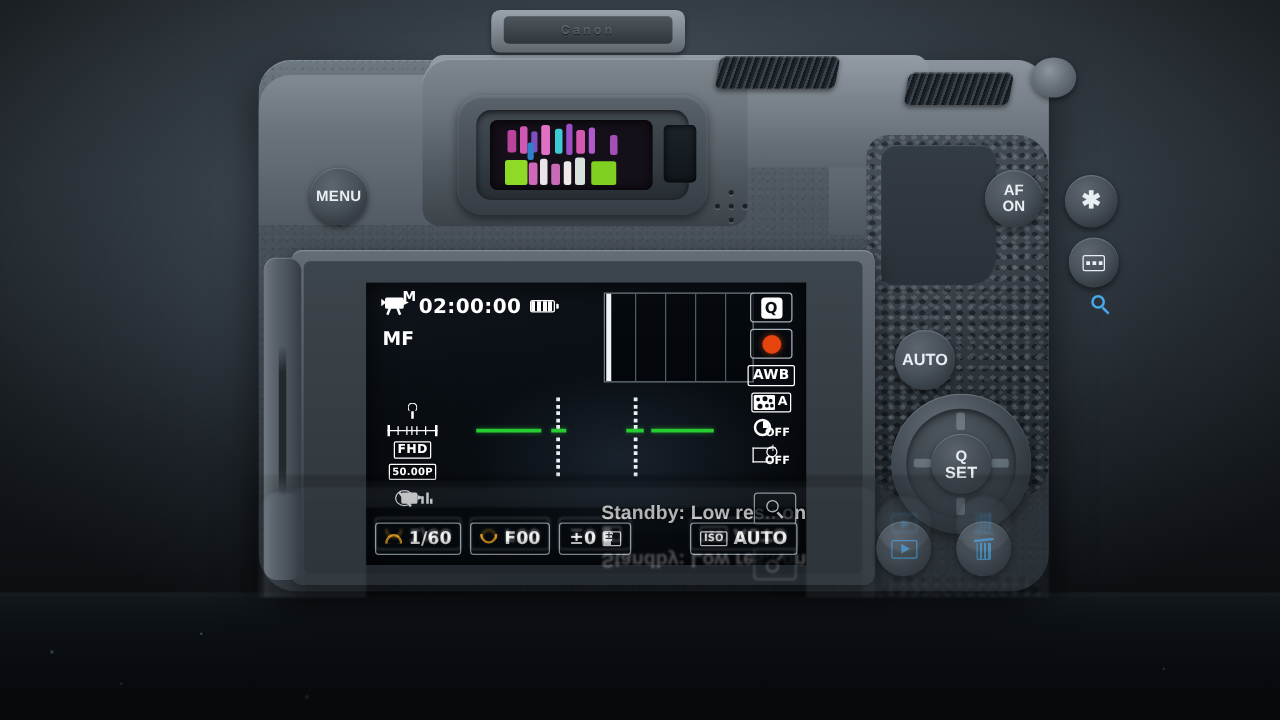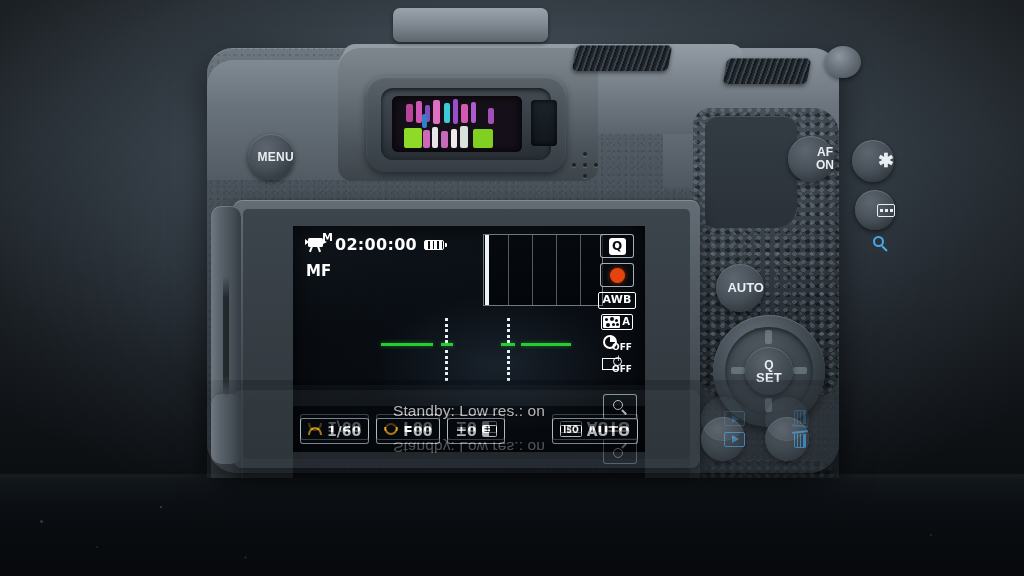--- a/index.html
+++ b/index.html
@@ -345,22 +345,22 @@
   }
 
   
   .focus-guide { position: absolute; left: 0; top: 0; right: 0; bottom: 0; }
   .fg-bar { position: absolute; height: 3px; background: #27cc33; box-shadow: 0 0 4px rgba(39,204,51,0.5); }
   .fg-dots { position: absolute; width: 3px; display: flex; flex-direction: column; gap: 2.6px; }
   .fg-dots i { display: block; width: 3px; height: 3px; background: #e8eef2; }
 
   
   .standby {
-    position: absolute; left: 0; right: 0; top: 176px; text-align: center;
-    font-size: 15.5px; font-weight: 400; color: #fff; letter-spacing: 0.1px;
+    position: absolute; left: 0; right: 0; top: 176px; text-align: right;
+    font-size: 15.5px; font-weight: 700; color: #fff; letter-spacing: 0.1px;
     text-shadow: 0 1px 2px rgba(0,0,0,0.85);
   }
   .search-btn {
     position: absolute; right: 8px; top: 168px;
     width: 34px; height: 26px; border: 1.3px solid rgba(206,218,228,0.85);
     border-radius: 3px; background: rgba(6,10,14,0.75);
     display: flex; align-items: center; justify-content: center;
   }
   .magnifier { position: relative; width: 14px; height: 14px; }
   .magnifier .ring { position: absolute; left: 0; top: 0; width: 10px; height: 10px; border: 1.7px solid #fff; border-radius: 50%; }
@@ -399,21 +399,21 @@
     border: 1.3px solid #fff; font-size: 8px; font-weight: 700;
     padding: 0.5px 2px; border-radius: 1.5px; color: #fff; line-height: 1.1;
   }
   .spacer { flex: 1; }
 
   
   .btn-round {
     position: absolute; border-radius: 50%;
     background: radial-gradient(circle at 38% 30%, #5d666e 0%, #49525a 45%, #333a41 78%, #272d33 100%);
     box-shadow: 0 2px 5px rgba(0,0,0,0.55), inset 0 1px 0 rgba(200,214,224,0.22);
-    display: flex; align-items: center; justify-content: flex-end;
+    display: flex; align-items: center; justify-content: center;
     color: #e9eef2; font-weight: 700; text-align: center; line-height: 1.05;
   }
   .btn-menu { left: 55px; top: 126px; width: 46px; height: 46px; font-size: 12px; letter-spacing: 0.3px; }
   .btn-afon { left: 595px; top: 128px; width: 46px; height: 46px; font-size: 12px; }
   .btn-star { left: 659px; top: 132px; width: 42px; height: 42px; font-size: 19px; }
   .btn-afsel { left: 662px; top: 182px; width: 40px; height: 40px; }
   .btn-info { left: 523px; top: 256px; width: 48px; height: 48px; font-size: 13px; }
   .btn-play { left: 508px; top: 409px; width: 44px; height: 44px; }
   .btn-trash { left: 572px; top: 409px; width: 44px; height: 44px; }
 
@@ -513,20 +513,23 @@
     <div class="body-main">
       <div class="body-texture"></div>
     </div>
 
     <div class="shoulder-left"></div>
     <div class="shoulder-right"></div>
     <div class="top-plate"></div>
 
     <div class="hump"></div>
     <div class="hotshoe"></div>
+    <div class="hotshoe-inner">
+      <span class="hotshoe-brand">Canon</span>
+    </div>
 
     <div class="eyecup"></div>
     <div class="eyecup-rim"></div>
     <div class="eyepiece">
       <div class="ep-flare" style="left:14px; top:8px; width:7px; height:18px; background:#b8459a;"></div>
       <div class="ep-flare" style="left:24px; top:5px; width:6px; height:22px; background:#cf58b5;"></div>
       <div class="ep-flare" style="left:33px; top:9px; width:5px; height:17px; background:#7d4fc0;"></div>
       <div class="ep-flare" style="left:41px; top:4px; width:7px; height:24px; background:#e070c4;"></div>
       <div class="ep-flare" style="left:52px; top:7px; width:6px; height:20px; background:#3ec9d6;"></div>
       <div class="ep-flare" style="left:61px; top:3px; width:5px; height:25px; background:#9a4fc8;"></div>
@@ -576,20 +579,47 @@
             <i class="mi-play"></i>
           <i class="mi-leg1"></i>
             <i class="mi-leg2"></i>
           <em class="mi-m" style="font-style:normal;">M</em>
         </span>
         <span class="timecode">02:00:00</span>
         <span class="batt"></span>
       </div>
       <div class="osd mf-label">MF</div>
 
+      <div class="osd left-col">
+        <span class="mic-icon">
+          <i class="mic-cap"></i>
+            <i class="mic-stem"></i>
+        </span>
+        <span class="level-bar">
+          <i class="axis"></i>
+          <i class="cap" style="left:0px;"></i>
+          <i class="tick" style="left:8px;"></i>
+          <i class="tick" style="left:15px;"></i>
+          <i class="tick" style="left:19px;"></i>
+          <i class="tick" style="left:23px;"></i>
+          <i class="tick" style="left:30px;"></i>
+          <i class="cap" style="left:38px;"></i>
+        </span>
+        <span class="badge fhd">FHD</span>
+        <span class="badge fps">50.00P</span>
+        <span class="crop-icon">
+          <i class="crop-cam"></i>
+          <i class="crop-slash"></i>
+          <span class="crop-bars">
+            <i style="height:6px;"></i>
+              <i style="height:9px;"></i>
+              <i style="height:4px;"></i>
+          </span>
+        </span>
+      </div>
 
       <div class="histogram">
         <i class="vline" style="left:24px;"></i>
         <i class="vline" style="left:48px;"></i>
         <i class="vline" style="left:72px;"></i>
         <i class="vline" style="left:96px;"></i>
         <i class="spike" style="height:72px;"></i>
       </div>
 
       <div class="osd right-col">

